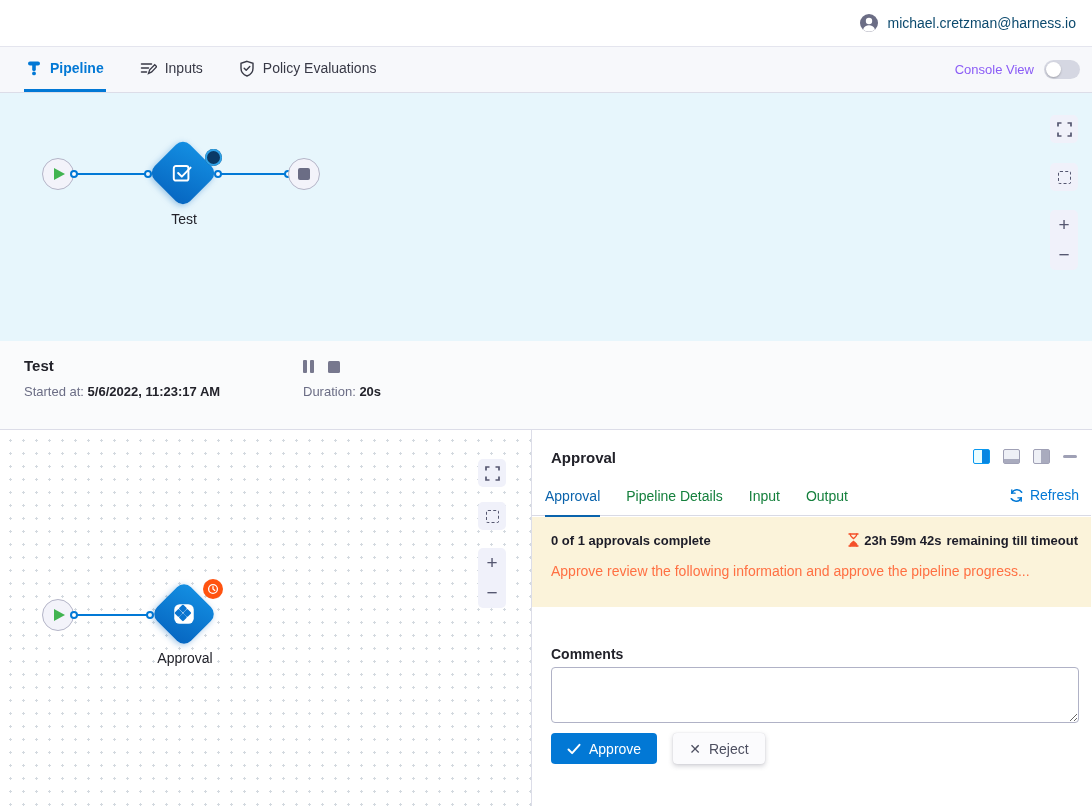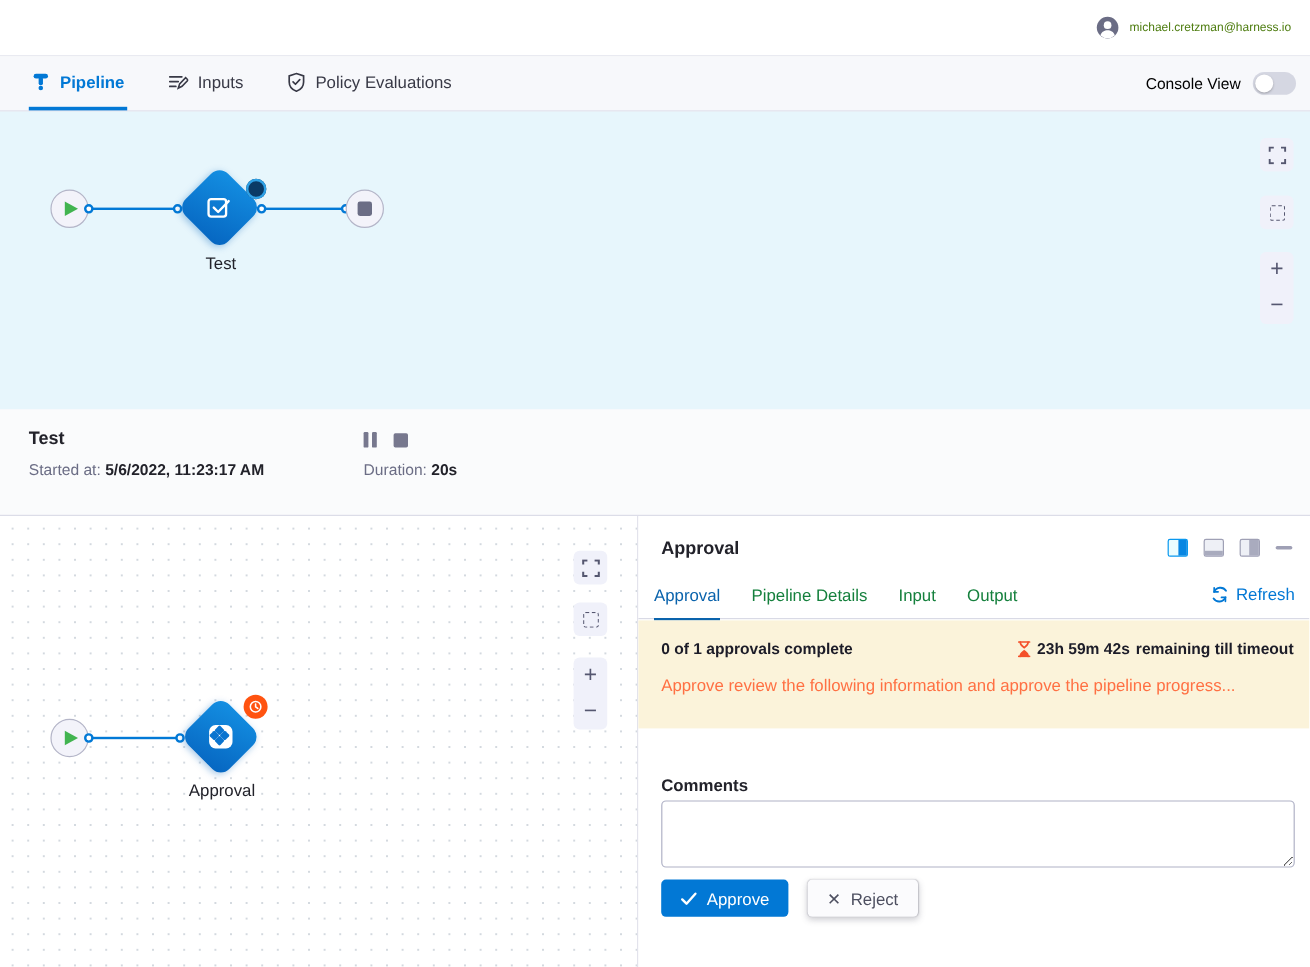--- a/index.html
+++ b/index.html
@@ -3,30 +3,30 @@
 <meta charset="utf-8">
 <style>
   * { margin:0; padding:0; box-sizing:border-box; }
   html,body { width:1092px; height:806px; overflow:hidden;
     font-family:"Liberation Sans", sans-serif; background:#fff; color:#22222a; }
 
   
   .topbar { height:47px; background:#fff; border-bottom:1px solid #e4e5ee;
     display:flex; align-items:center; justify-content:flex-end; padding-right:16px; }
   .userwrap { display:flex; align-items:center; gap:8px; cursor:pointer; }
-  .user-email { font-size:10px; color:#4d7c0f; }
+  .user-email { font-size:14px; color:#0c4a6e; }
 
   
   .navbar { height:46px; background:#f7f8fb; border-bottom:1px solid #dcdde8;
     display:flex; align-items:stretch; padding:0 12px 0 24px; }
   .nav-tab { display:flex; align-items:center; gap:8px; padding:0 2px; margin-right:32px;
     font-size:14px; color:#383946; border-bottom:3px solid transparent; cursor:pointer; }
   .nav-tab.active { color:#0278d5; font-weight:bold; border-bottom-color:#0278d5; }
   .console-view { margin-left:auto; display:flex; align-items:center; gap:10px; }
-  .console-view-label { font-size:13px; color:#000000; }
+  .console-view-label { font-size:13px; color:#8b5cf6; }
   .toggle { width:36px; height:19px; border-radius:10px; background:#d5d7e2; position:relative; cursor:pointer; }
   .toggle .knob { position:absolute; left:2px; top:2px; width:15px; height:15px; border-radius:50%;
     background:#fff; box-shadow:0 1px 2px rgba(0,0,0,.25); }
 
   
   .canvas-top { position:relative; height:248px; background:#e7f6fc; }
   .bottom { display:flex; height:376px; }
   .canvas-bottom { position:relative; width:532px; height:100%; background:#fff;
     background-image:radial-gradient(#d3d9df 1.1px, transparent 1.1px);
     background-size:13px 13px; background-position:4px 4px; border-right:1px solid #dcdde8; }
@@ -83,21 +83,21 @@
   .dp-tabs { position:absolute; left:0; right:0; top:52px; height:34px; border-bottom:1px solid #d9dae5;
     display:flex; align-items:flex-start; padding:0 12px 0 13px; }
   .dp-tab { font-size:14px; color:#15803d; padding:6px 0 11px; margin-right:26px; cursor:pointer;
     border-bottom:2px solid transparent; }
   .dp-tab.active { color:#0a63ac; border-bottom-color:#0a63ac; }
   .dp-refresh { margin-left:auto; display:flex; align-items:center; gap:6px; color:#0278d5;
     font-size:14px; padding-top:5px; cursor:pointer; }
 
   .dp-banner { position:absolute; left:0; right:0; top:87px; height:90px; background:#fbf3da; padding:16px 13px 0 19px; }
   .banner-row1 { display:flex; align-items:center; font-size:13px; font-weight:bold; color:#1c1c28; }
-  .banner-right { margin-left:auto; display:flex; align-items:center; gap:5px; }
+  .banner-right { margin-left:auto; display:flex; gap:5px; }
   .banner-msg { margin-top:15px; font-size:14px; color:#ff7043; }
 
   .dp-comments-label { position:absolute; left:19px; top:216px; font-size:14px; font-weight:bold; color:#22222a; }
   .dp-textarea { position:absolute; left:19px; top:237px; width:528px; height:56px;
     border:1px solid #b0b2c6; border-radius:4px; background:#fff; font:13px "Liberation Sans",sans-serif;
     padding:6px 8px; color:#22222a; resize:both; }
   .dp-actions { position:absolute; left:19px; top:303px; display:flex; gap:16px; }
   .btn { display:flex; align-items:center; gap:8px; height:31px; padding:0 16px;
     border:none; border-radius:4px; font:14px "Liberation Sans",sans-serif; cursor:pointer; }
   .btn-approve { background:#0278d5; color:#fff; font-weight:400; }

